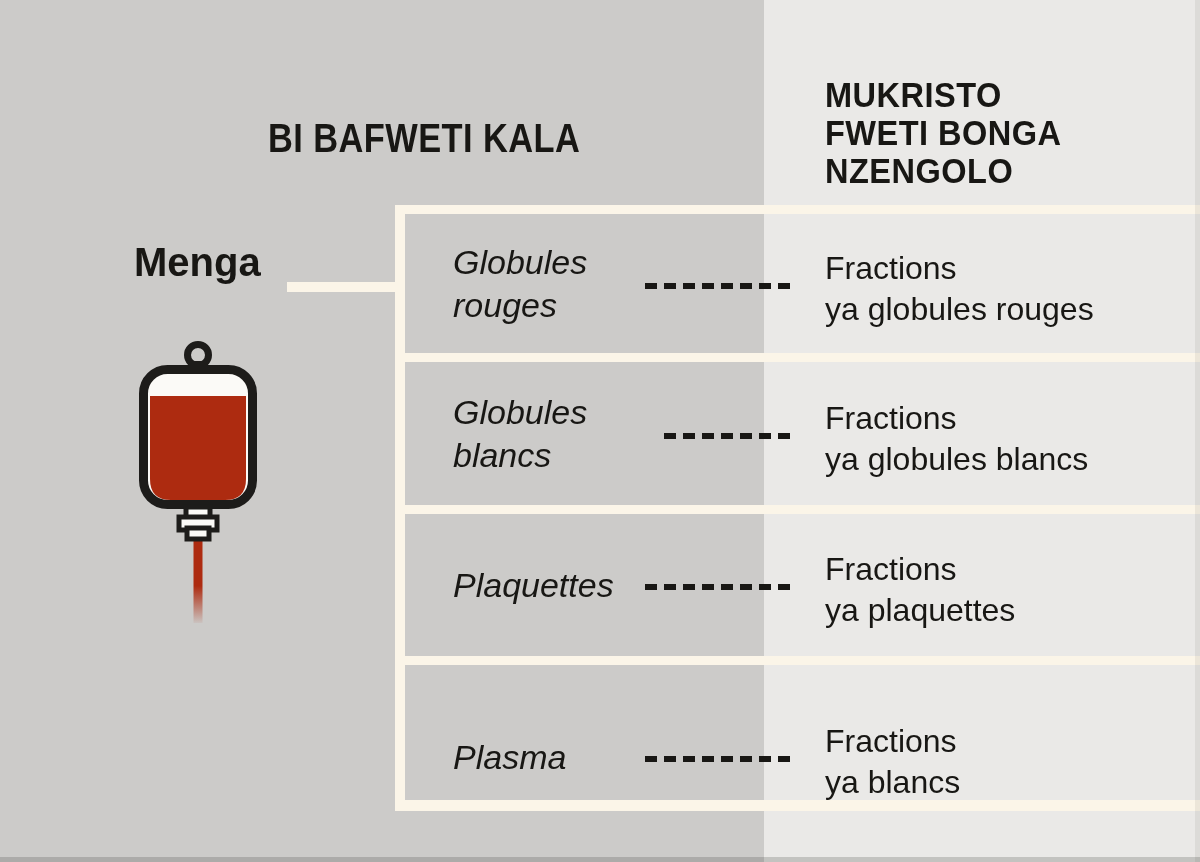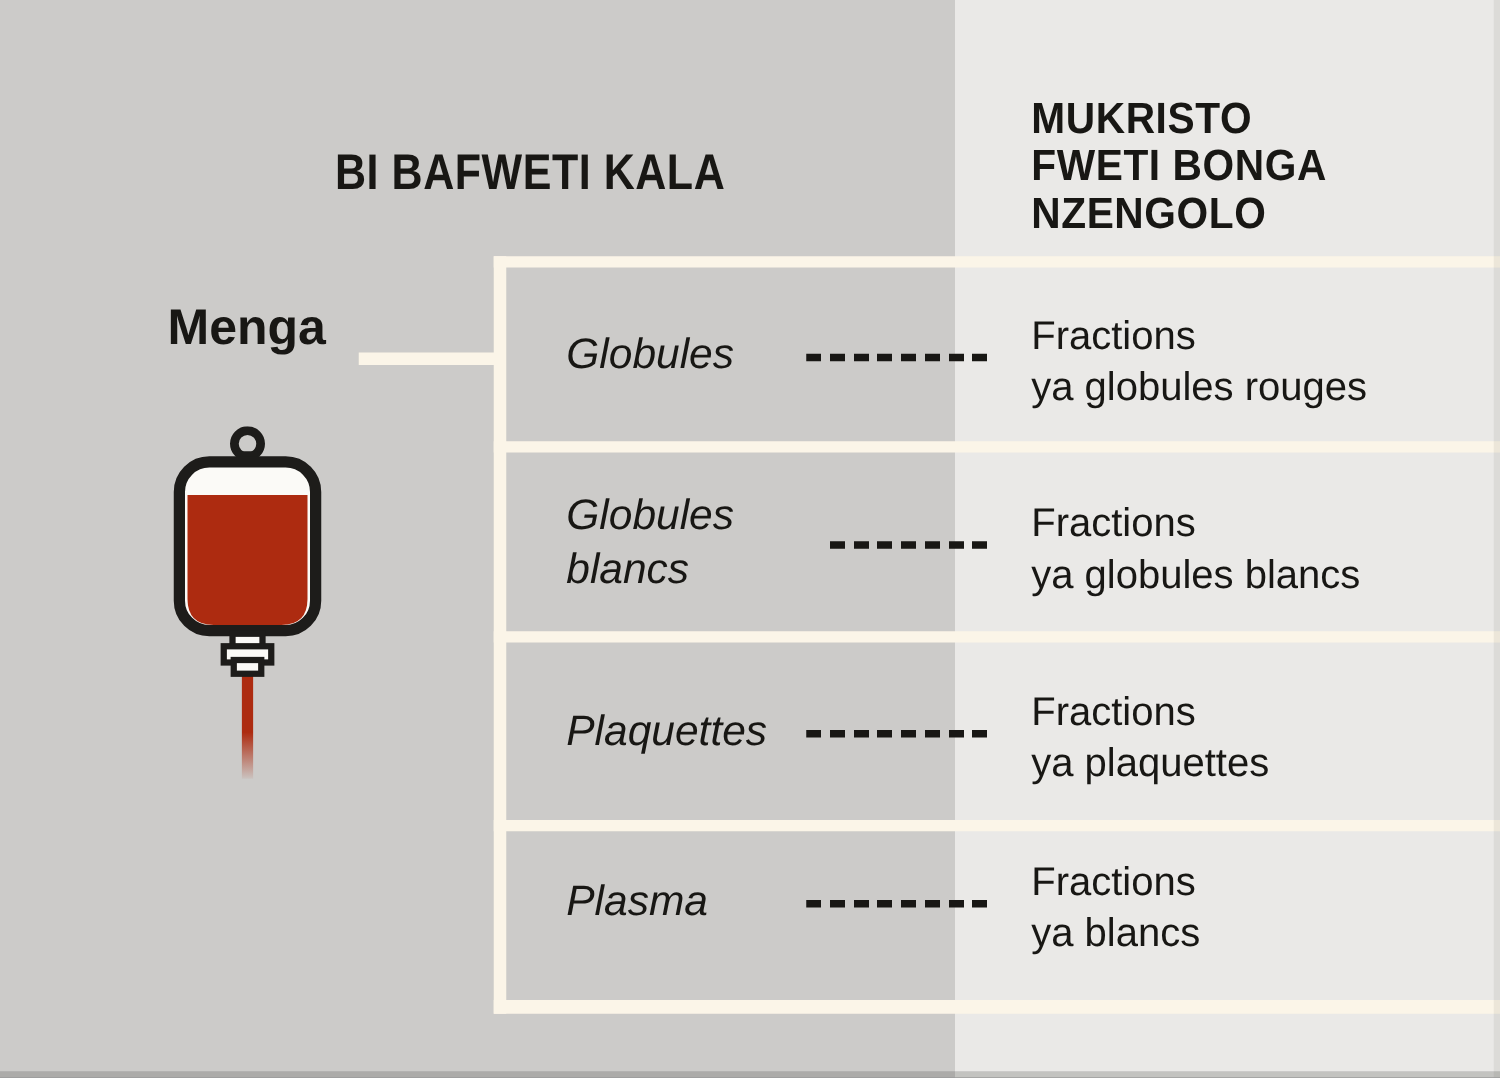--- a/index.html
+++ b/index.html
@@ -33,21 +33,21 @@
   .menga{position:absolute;left:134px;top:238px;font-weight:700;font-size:40px;line-height:48px;}
   .connector{position:absolute;left:287px;top:282px;width:112px;height:10px;background:var(--divider_cream,#fbf5e8);}
 
   
   .t-vline{position:absolute;left:395px;top:205px;width:10px;height:606px;background:var(--divider_cream,#fbf5e8);}
   .t-hline{position:absolute;left:395px;right:0;height:9px;background:var(--divider_cream,#fbf5e8);}
   .t-h0{top:205px;} .t-h1{top:353px;} .t-h2{top:505px;} .t-h3{top:656px;} .t-h4{top:800px;height:11px;}
 
   
   .t-row{position:absolute;left:405px;right:0;}
-  .r0{top:214px;height:139px;} .r1{top:362px;height:143px;} .r2{top:514px;height:142px;} .r3{top:665px;height:112px;}
+  .r0{top:214px;height:139px;} .r1{top:362px;height:143px;} .r2{top:514px;height:142px;} .r3{top:701px;height:112px;}
   .cell-label{
     position:absolute;left:48px;top:0;bottom:0;
     display:flex;flex-direction:column;justify-content:center;
     font-weight:400;font-style:italic;font-size:34px;line-height:43px;
   }
   .cell-fraction{
     position:absolute;left:420px;top:0;bottom:0;padding-top:10px;
     display:flex;flex-direction:column;justify-content:center;
     font-size:32px;line-height:41px;
   }
@@ -104,20 +104,21 @@
   <div class="t-vline"></div>
   <div class="t-hline t-h0"></div>
   <div class="t-hline t-h1"></div>
   <div class="t-hline t-h2"></div>
   <div class="t-hline t-h3"></div>
   <div class="t-hline t-h4"></div>
 
   <div class="t-row r0">
     <div class="cell-label lines">
         <span>Globules</span>
+        <span>rouges</span>
       </div>
     <div class="dash"></div>
     <div class="cell-fraction lines">
         <span>Fractions</span>
         <span>ya globules rouges</span>
       </div>
   </div>
   <div class="t-row r1">
     <div class="cell-label lines">
         <span>Globules</span>

